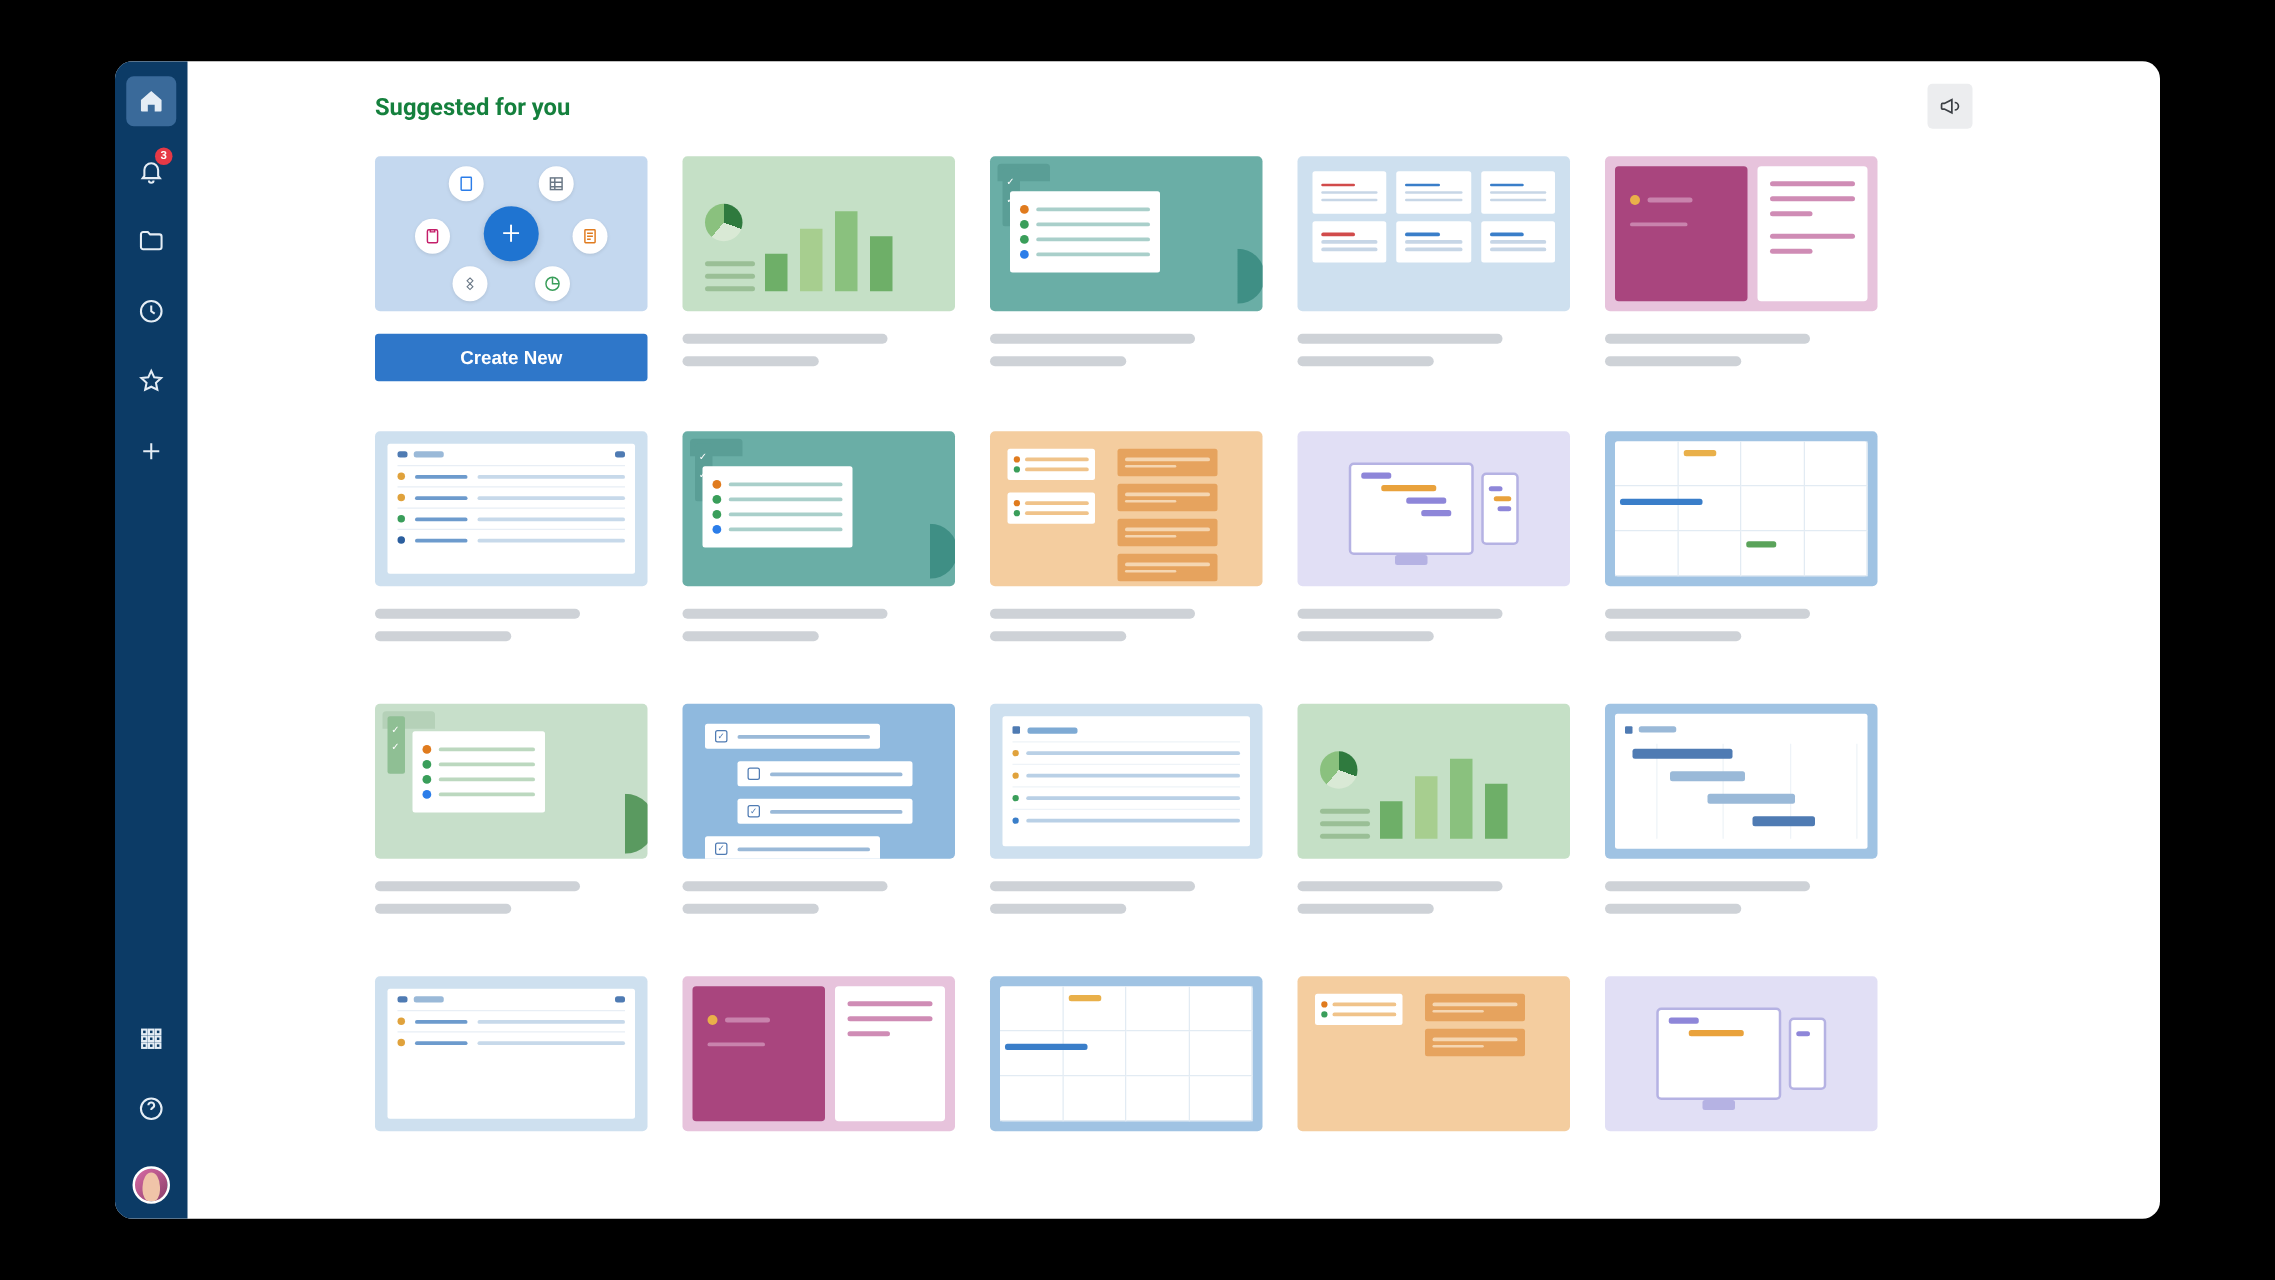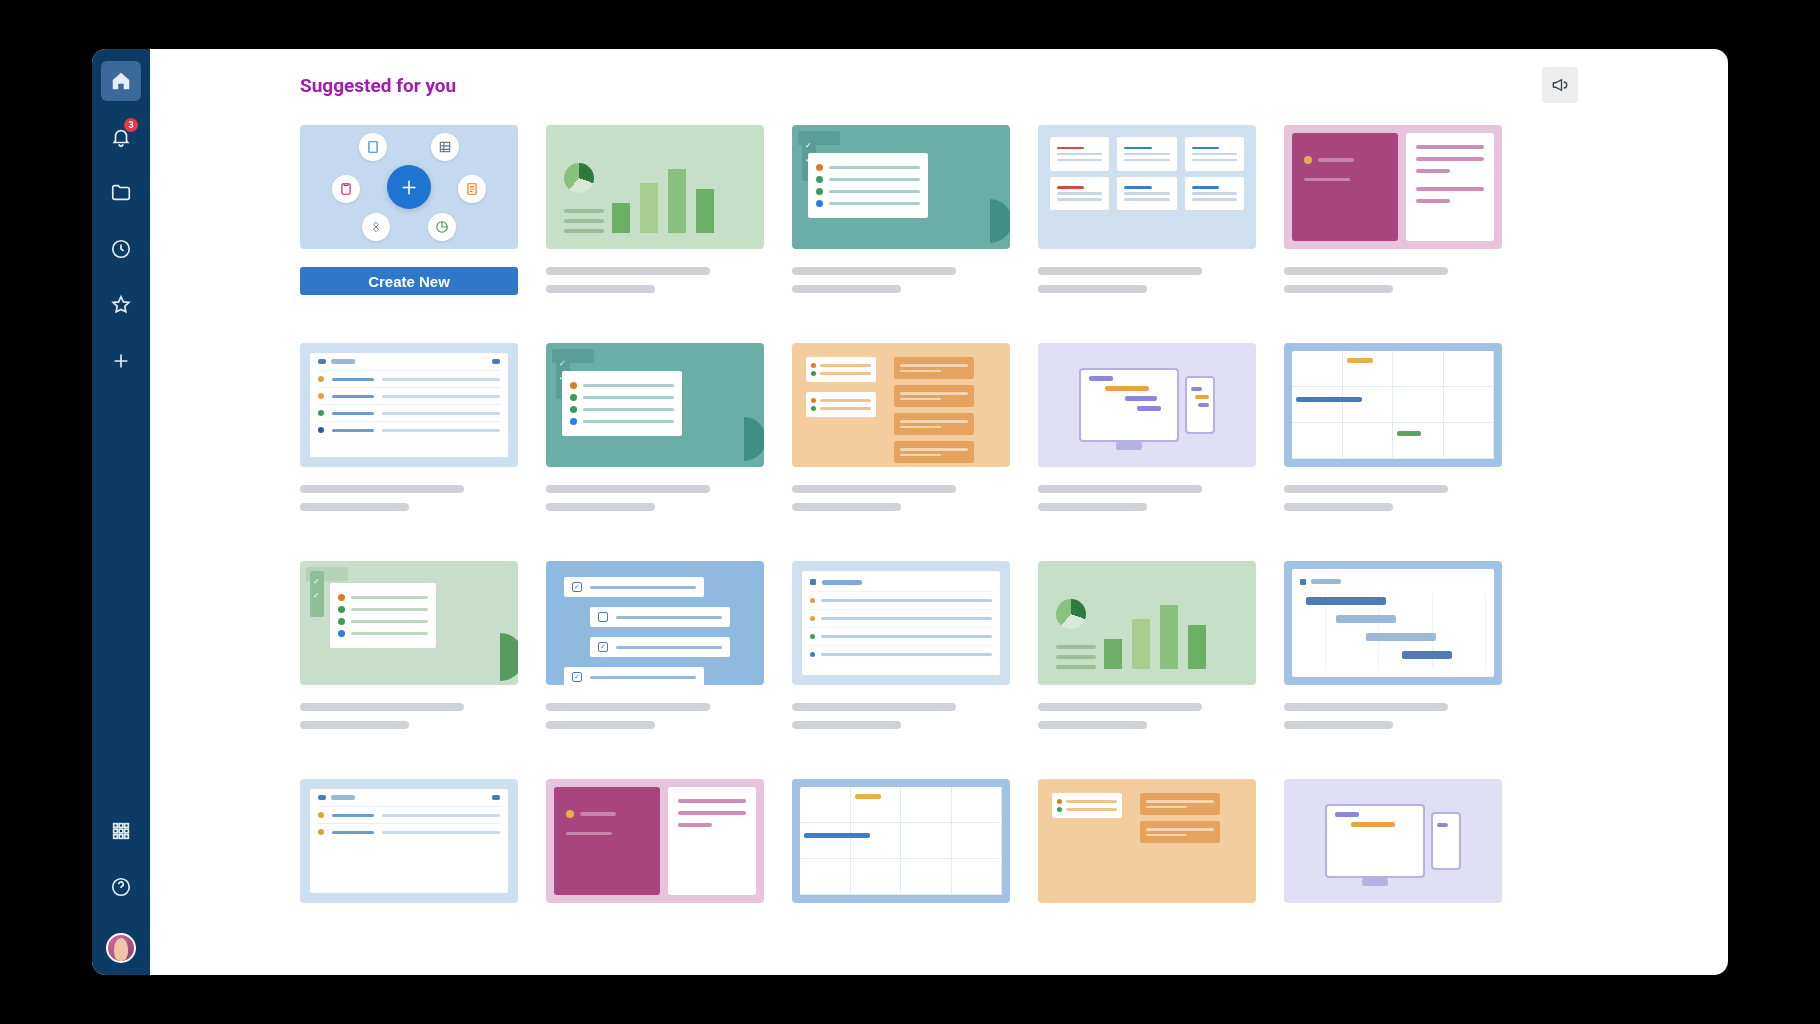--- a/index.html
+++ b/index.html
@@ -20,21 +20,21 @@
   
   .main { flex: 1; display: flex; flex-direction: column; overflow: hidden; }
   .topbar { height: 52px; border-bottom: 1px solid #e3e6ea; display: flex; align-items: center; padding: 0 20px; }
   .logo { display: flex; align-items: center; gap: 6px; color: #1a3553; font-weight: 500; font-size: 17px; }
   .logo svg { width: 18px; height: 18px; }
   .searchbox { margin-left: auto; width: 240px; height: 32px; border: 1px solid #c5ccd4; border-radius: 3px; display: flex; align-items: center; padding: 0 8px; color: #8a96a3; }
   .searchbox svg { width: 15px; height: 15px; }
 
   .content { flex: 1; overflow-y: auto; padding: 18px 150px 0 150px; position: relative; }
   .section-header { display: flex; align-items: center; margin-bottom: 22px; }
-  .section-header h2 { font-size: 19px; font-weight: 700; color: #a21caf; }
+  .section-header h2 { font-size: 19px; font-weight: 700; color: #15803d; }
   .announce-btn { margin-left: auto; width: 36px; height: 36px; border-radius: 4px; background: #ecedef; display: flex; align-items: center; justify-content: center; cursor: pointer; }
   .announce-btn svg { width: 18px; height: 18px; stroke: #3b3f44; fill: none; stroke-width: 1.8; }
 
   .grid { display: grid; grid-template-columns: repeat(5, 218px); gap: 40px 28px; }
   .card { width: 218px; cursor: pointer; }
   .thumb { width: 218px; height: 124px; border-radius: 4px; overflow: hidden; display: flex; align-items: center; justify-content: center; }
   .placeholder-lines { margin-top: 18px; }
   .ph-line { height: 8px; border-radius: 4px; background: #ced2d7; margin-bottom: 10px; }
   .ph1 { width: 75%; }
   .ph2 { width: 50%; }
@@ -42,21 +42,21 @@
   
   .create-new .thumb { background: #c4d8ef; position: relative; }
   .cn-center { width: 44px; height: 44px; border-radius: 50%; background: #1f74d1; color: #fff; display: flex; align-items: center; justify-content: center; font-size: 26px; font-weight: 300; box-shadow: 0 2px 6px rgba(0,0,0,.15); position: absolute; left: 50%; top: 50%; transform: translate(-50%,-50%); }
   .cn-circle { width: 28px; height: 28px; border-radius: 50%; background: #fff; position: absolute; display: flex; align-items: center; justify-content: center; font-size: 14px; box-shadow: 0 1px 3px rgba(0,0,0,.1); }
   .cn-c1 { left: 32px; top: 50px; color: #c41e69; }
   .cn-c2 { left: 59px; top: 8px; color: #2b7de9; }
   .cn-c3 { right: 59px; top: 8px; color: #6a7886; }
   .cn-c4 { right: 32px; top: 50px; color: #e07b1e; }
   .cn-c5 { left: 62px; bottom: 8px; color: #6a7886; }
   .cn-c6 { right: 62px; bottom: 8px; color: #3a9e5a; }
-  .create-btn { margin-top: 18px; width: 100%; height: 28px; background: #2f77c9; color: #fff; border: none; border-radius: 3px; font-size: 15px; font-weight: 600; cursor: pointer; }
+  .create-btn { margin-top: 18px; width: 100%; height: 38px; background: #2f77c9; color: #fff; border: none; border-radius: 3px; font-size: 15px; font-weight: 600; cursor: pointer; }
 
   
   .bg-green-light { background: #c5e0c6; }
   .bg-teal { background: #6aaea6; position:relative; }
   .teal-tab { position:absolute; top:6px; left:6px; width:42px; height:14px; background:#5a9e96; border-radius:3px 3px 0 0; }
   .bg-blue-light { background: #cee0ef; }
   .bg-pink { background: #e7c3dc; }
   .bg-orange { background: #f4cd9f; }
   .bg-lavender { background: #e1dff5; }
   .bg-blue-mid { background: #a0c3e3; }

